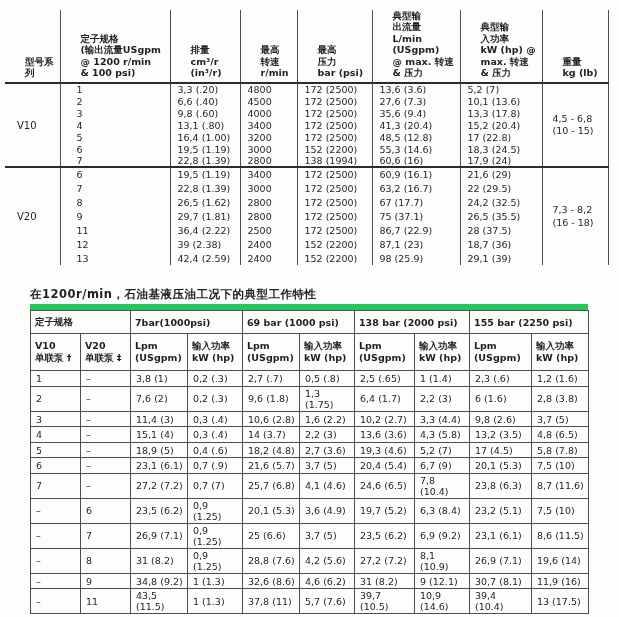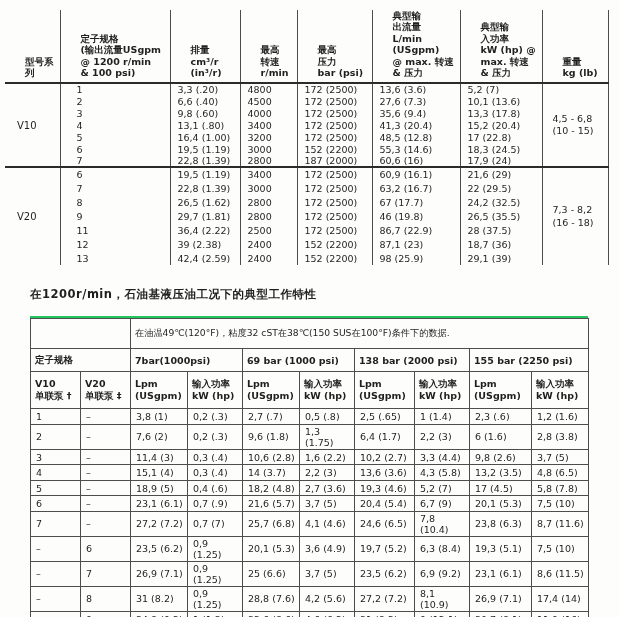--- a/index.html
+++ b/index.html
@@ -29,21 +29,21 @@
   .t1 tbody td.weight { border-right: 1px solid #4d4d4d; white-space: pre-line; line-height: 1.35; padding-left: 10px; margin-left: 10px; }
   .t1 tbody td.s { padding-left: 16px; }
   .t1 tbody.g1 tr { height: 12px; }
   .t1 tbody.g2 tr { height: 14px; }
   .t1 tbody.g2 { border-top: 2.5px solid #2b2b2b; }
 
   
   .title {
     margin: 22px 0 0 30px; width: 558px;
     font-weight: bold; font-size: 11.5px; letter-spacing: 0.5px;
-    padding-bottom: 14px; border-bottom: 2px solid #22c55e;
+    padding-bottom: 2px; border-bottom: 6px solid #22c55e;
   }
   .t2 { margin: 0 0 0 30px; width: 558px; font-size: 9.5px; }
   .t2 th, .t2 td {
     border: 1px solid #4d4d4d; text-align: left;
     padding: 1px 4px; vertical-align: middle;
   }
   .t2 thead th { font-weight: bold; }
   .t2 .r-cond { height: 30px; }
   .t2 .r-cond td { font-size: 9.2px; }
   .t2 .r-press { height: 23px; }
@@ -148,21 +148,21 @@
         <td>19,5 (1.19)</td>
         <td>3000</td>
         <td>152 (2200)</td>
         <td>55,3 (14.6)</td>
         <td>18,3 (24.5)</td>
       </tr>
       <tr>
         <td class="s">7</td>
         <td>22,8 (1.39)</td>
         <td>2800</td>
-        <td>187 (2000)</td>
+        <td>138 (1994)</td>
         <td>60,6 (16)</td>
         <td>17,9 (24)</td>
       </tr>
     </tbody>
 
     <tbody class="g2">
       <tr>
         <td class="model" rowspan="7">V20</td>
         <td class="s">6</td>
         <td>19,5 (1.19)</td>
@@ -187,21 +187,21 @@
         <td>2800</td>
         <td>172 (2500)</td>
         <td>67 (17.7)</td>
         <td>24,2 (32.5)</td>
       </tr>
       <tr>
         <td class="s">9</td>
         <td>29,7 (1.81)</td>
         <td>2800</td>
         <td>172 (2500)</td>
-        <td>46 (19.8)</td>
+        <td>75 (37.1)</td>
         <td>26,5 (35.5)</td>
       </tr>
       <tr>
         <td class="s">11</td>
         <td>36,4 (2.22)</td>
         <td>2500</td>
         <td>172 (2500)</td>
         <td>86,7 (22.9)</td>
         <td>28 (37.5)</td>
       </tr>
@@ -233,24 +233,20 @@
       <col style="width:57px">
         <col style="width:55px">
       <col style="width:57px">
         <col style="width:55px">
       <col style="width:60px">
         <col style="width:55px">
       <col style="width:62px">
         <col style="width:57px">
     </colgroup>
     <thead>
-      <tr class="r-cond">
-        <td colspan="2"></td>
-        <td colspan="8">在油温49℃(120°F)，粘度32 cST在38℃(150 SUS在100°F)条件下的数据.</td>
-      </tr>
       <tr class="r-press">
         <th colspan="2">定子规格</th>
         <th colspan="2">7bar(1000psi)</th>
         <th colspan="2">69 bar (1000 psi)</th>
         <th colspan="2">138 bar (2000 psi)</th>
         <th colspan="2">155 bar (2250 psi)</th>
       </tr>
       <tr class="r-sub">
         <th>V10
 单联泵 †</th>
@@ -361,21 +357,21 @@
         </tr>
         <tr>
           <td>–</td>
           <td>6</td>
           <td>23,5 (6.2)</td>
           <td>0,9 (1.25)</td>
           <td>20,1 (5.3)</td>
           <td>3,6 (4.9)</td>
           <td>19,7 (5.2)</td>
           <td>6,3 (8.4)</td>
-          <td>19,3 (5.1)</td>
+          <td>23,2 (5.1)</td>
           <td>7,5 (10)</td>
         </tr>
         <tr>
           <td>–</td>
           <td>7</td>
           <td>26,9 (7.1)</td>
           <td>0,9 (1.25)</td>
           <td>25 (6.6)</td>
           <td>3,7 (5)</td>
           <td>23,5 (6.2)</td>
@@ -386,21 +382,21 @@
         <tr>
           <td>–</td>
           <td>8</td>
           <td>31 (8.2)</td>
           <td>0,9 (1.25)</td>
           <td>28,8 (7.6)</td>
           <td>4,2 (5.6)</td>
           <td>27,2 (7.2)</td>
           <td>8,1 (10.9)</td>
           <td>26,9 (7.1)</td>
-          <td>17,4 (14)</td>
+          <td>19,6 (14)</td>
         </tr>
         <tr>
           <td>–</td>
           <td>9</td>
           <td>34,8 (9.2)</td>
           <td>1 (1.3)</td>
           <td>32,6 (8.6)</td>
           <td>4,6 (6.2)</td>
           <td>31 (8.2)</td>
           <td>9 (12.1)</td>

